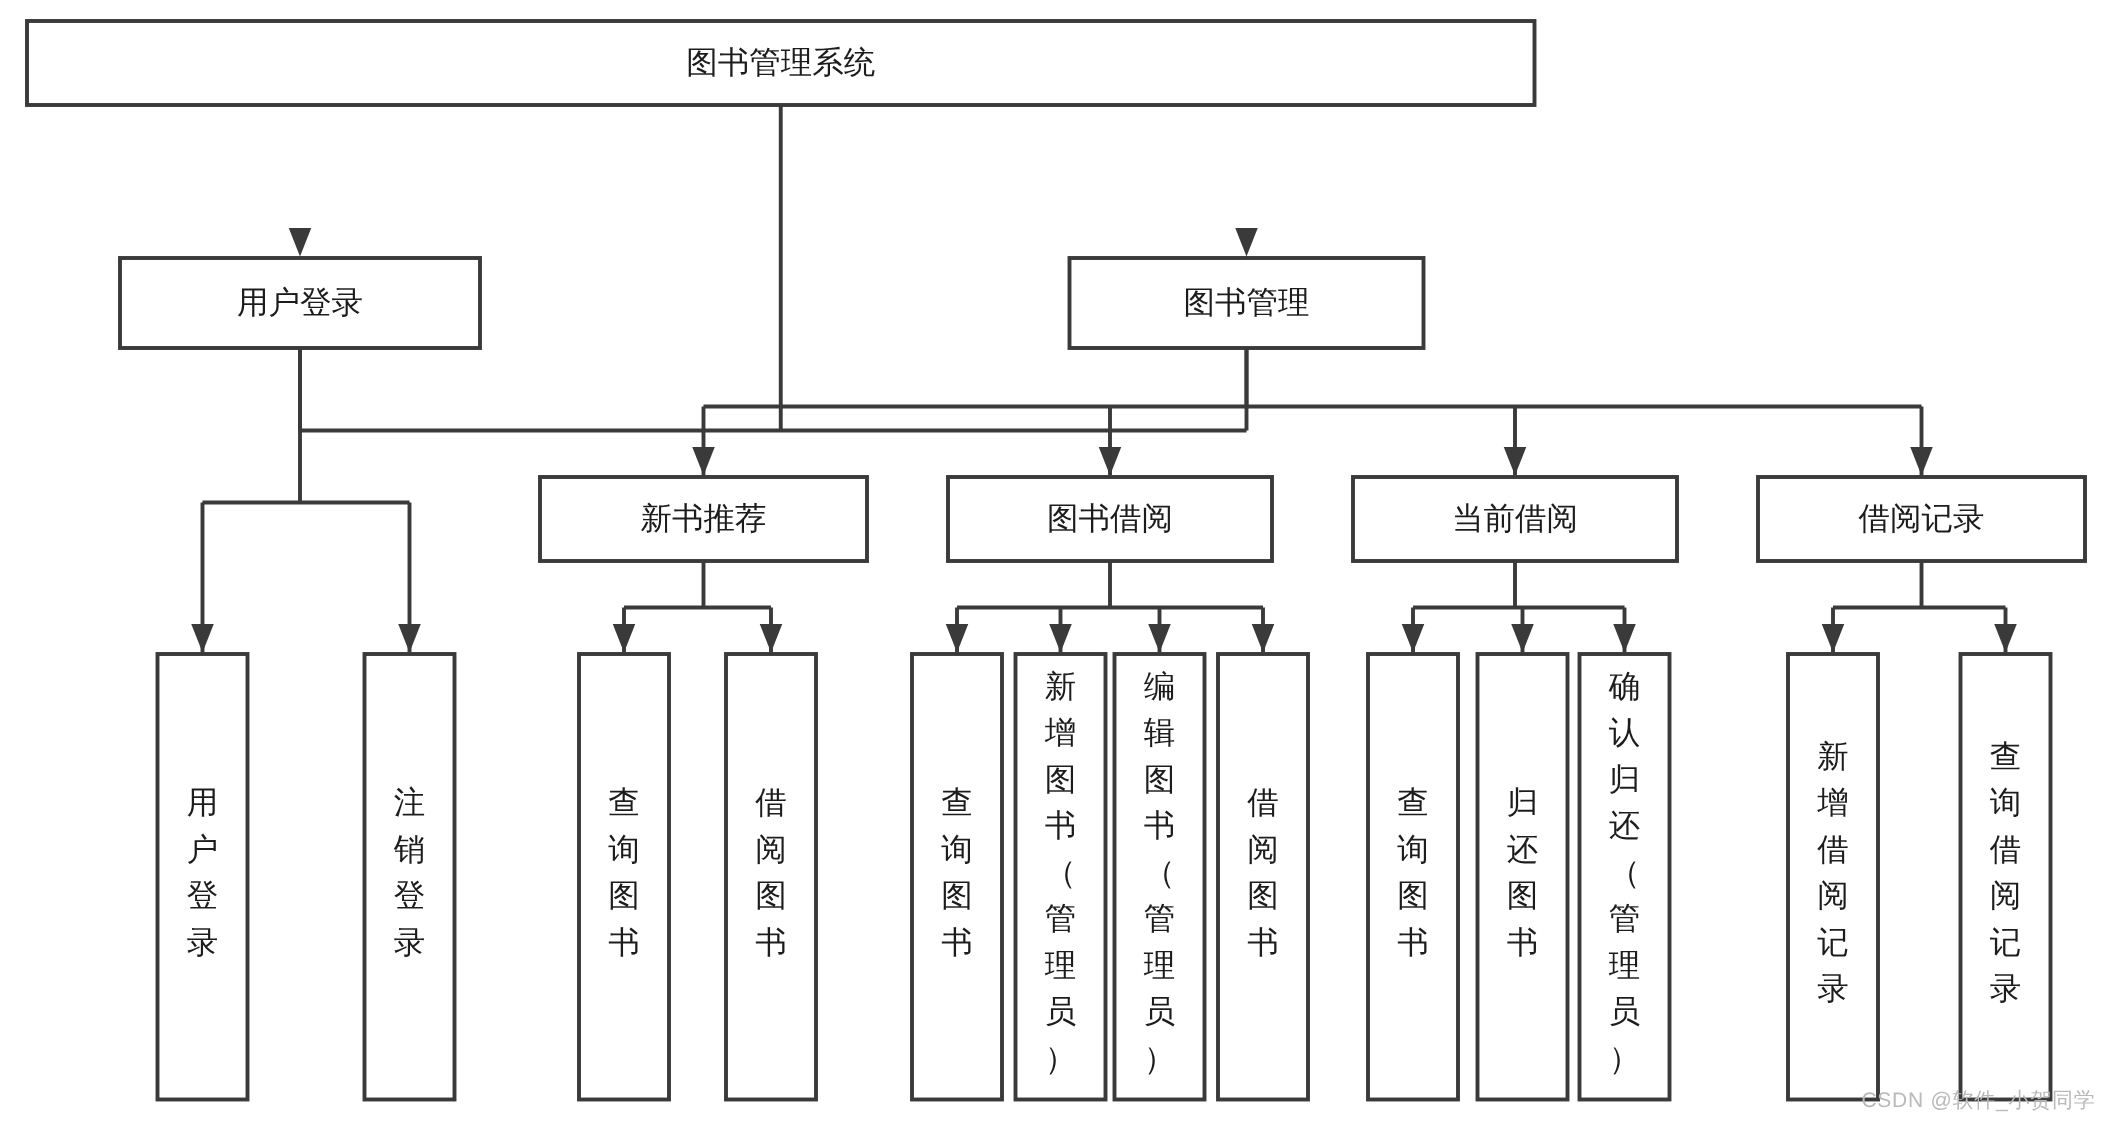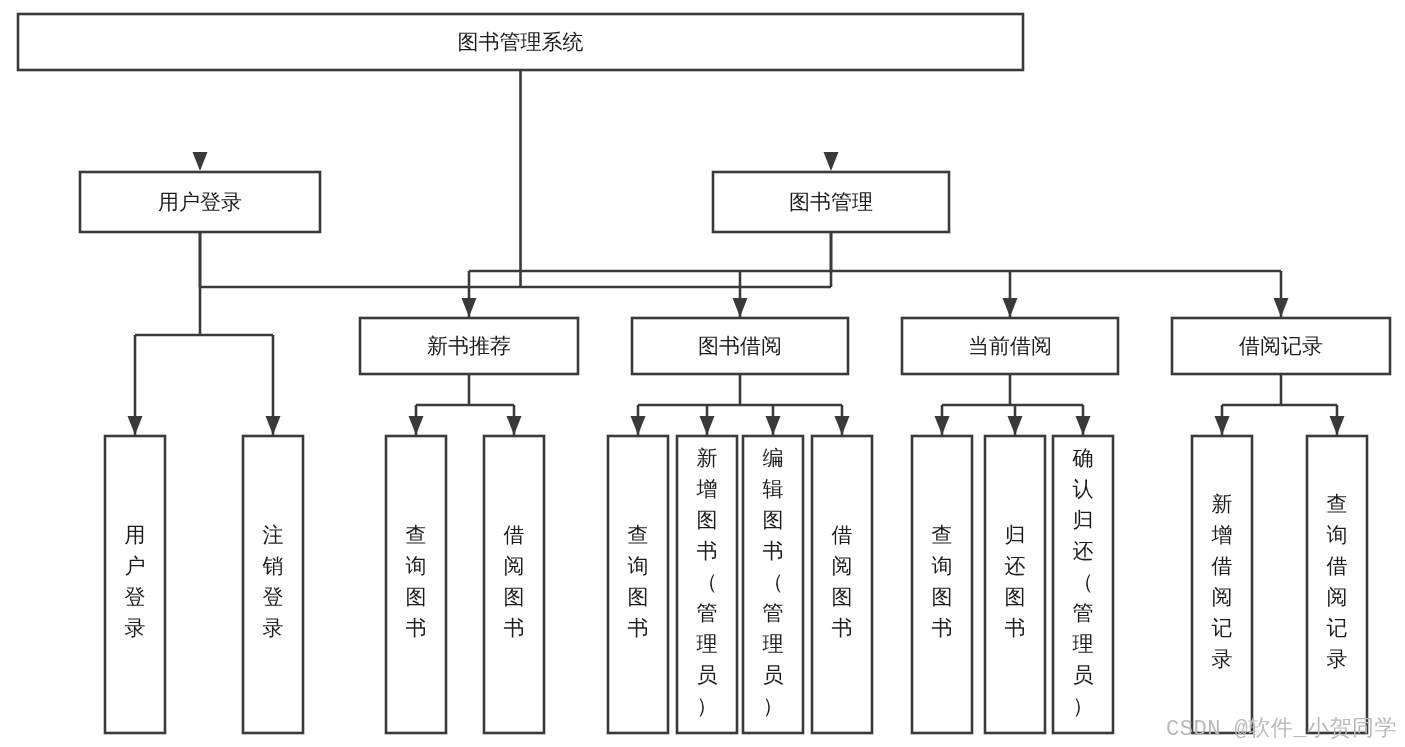--- a/index.html
+++ b/index.html
@@ -51,22 +51,22 @@
   .node-label-v {
     font-family: "Liberation Sans", "DejaVu Sans", sans-serif;
     font-size: 21px;
     fill: #1c1c1c;
     text-anchor: middle;
   }
   .watermark-text {
     position: absolute;
     right: 8px;
     bottom: 4px;
-    font-family: Liberation Mono, monospace;
-    font-size: 22px;
+    font-family: Liberation Sans, sans-serif;
+    font-size: 14px;
     color: #b9b9b9;
     white-space: nowrap;
     letter-spacing: 0.5px;
   }
 </style>
 </head>
 <body>
 
 <div id="diagram-root">
   <svg class="diagram-canvas" viewBox="0 0 1405 747">

